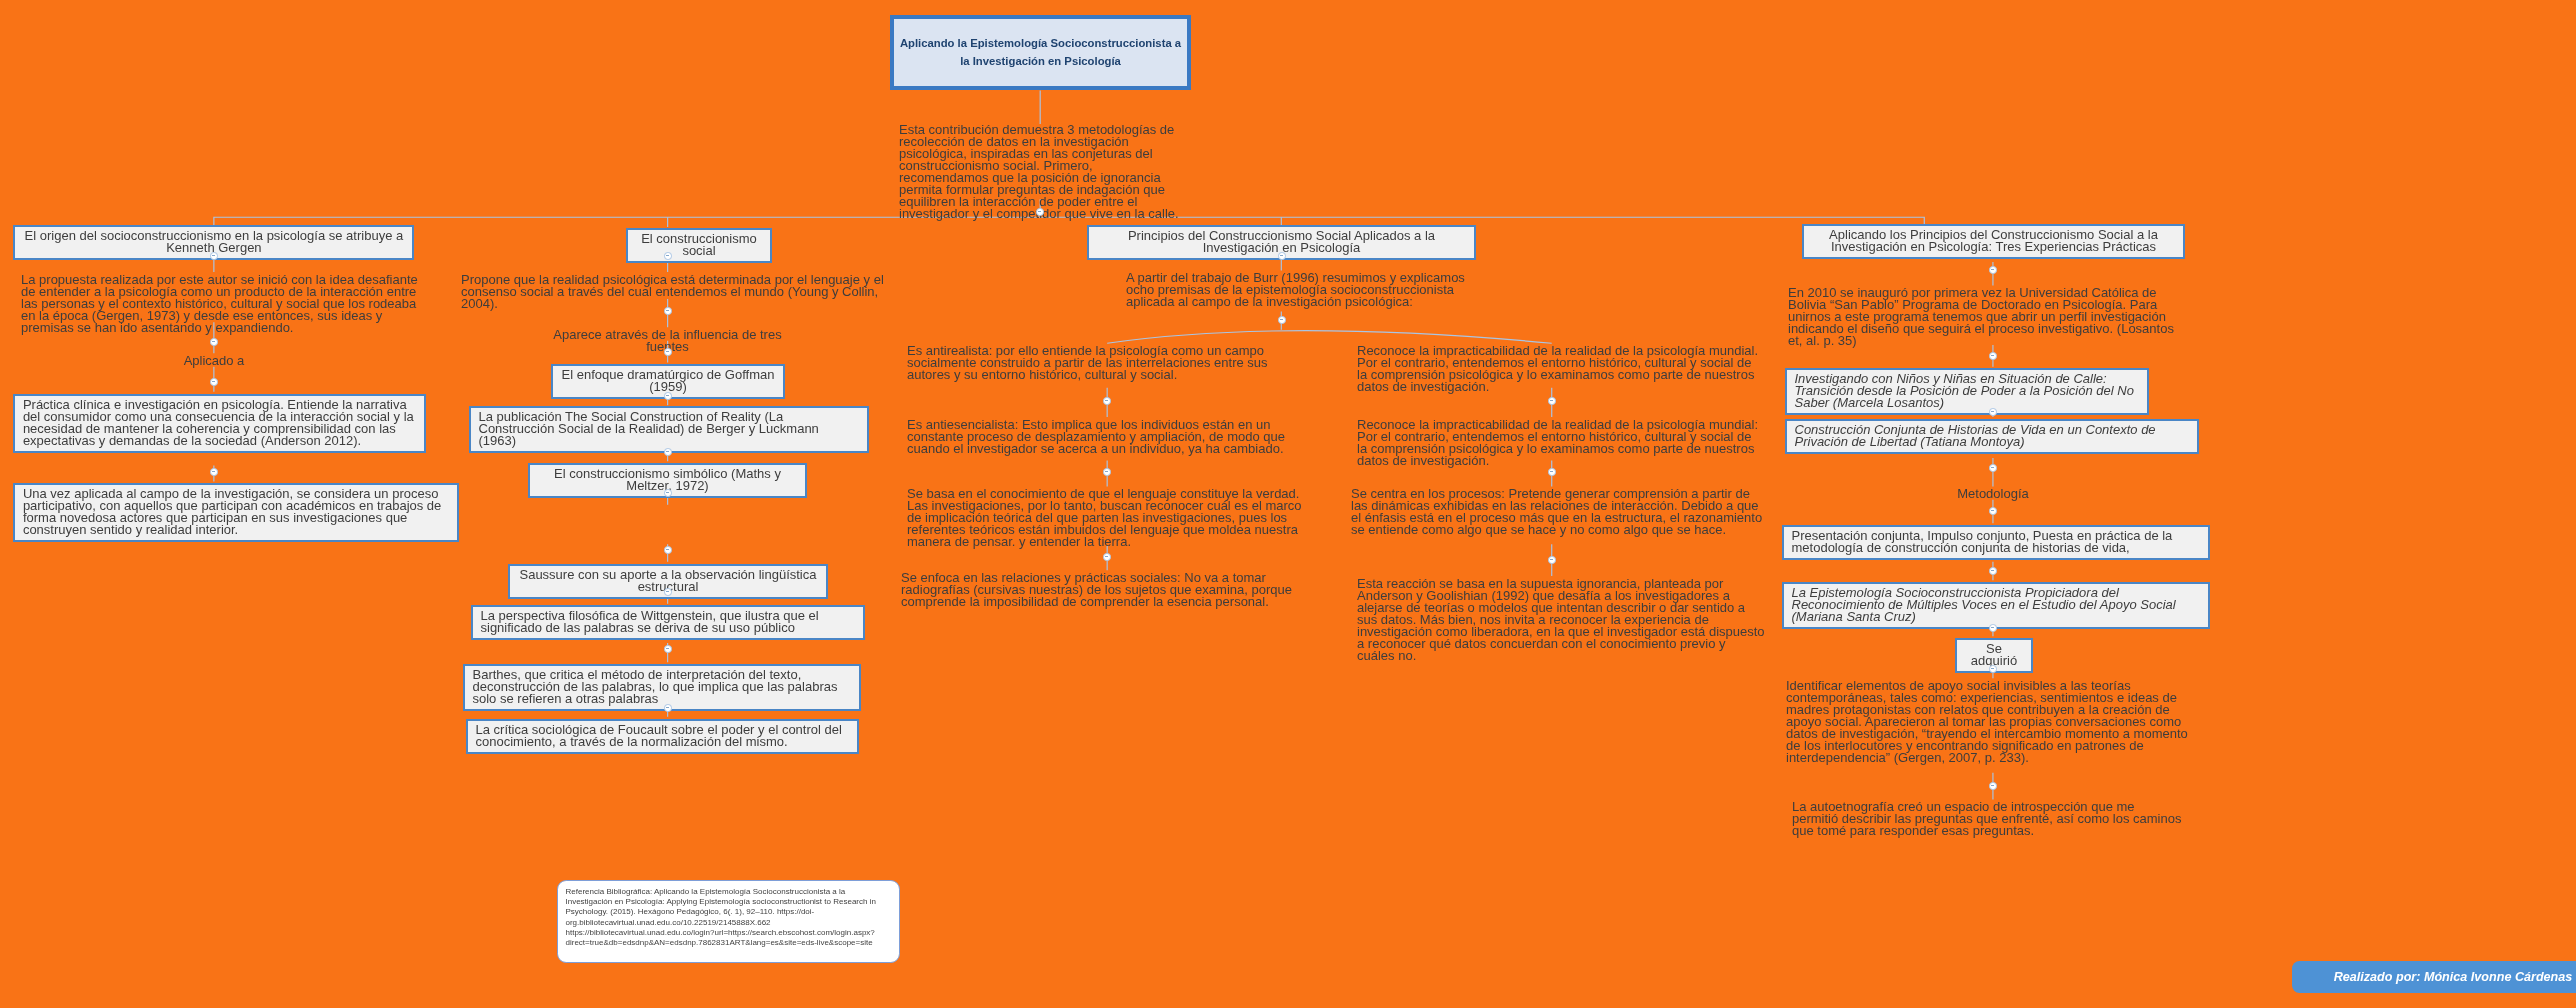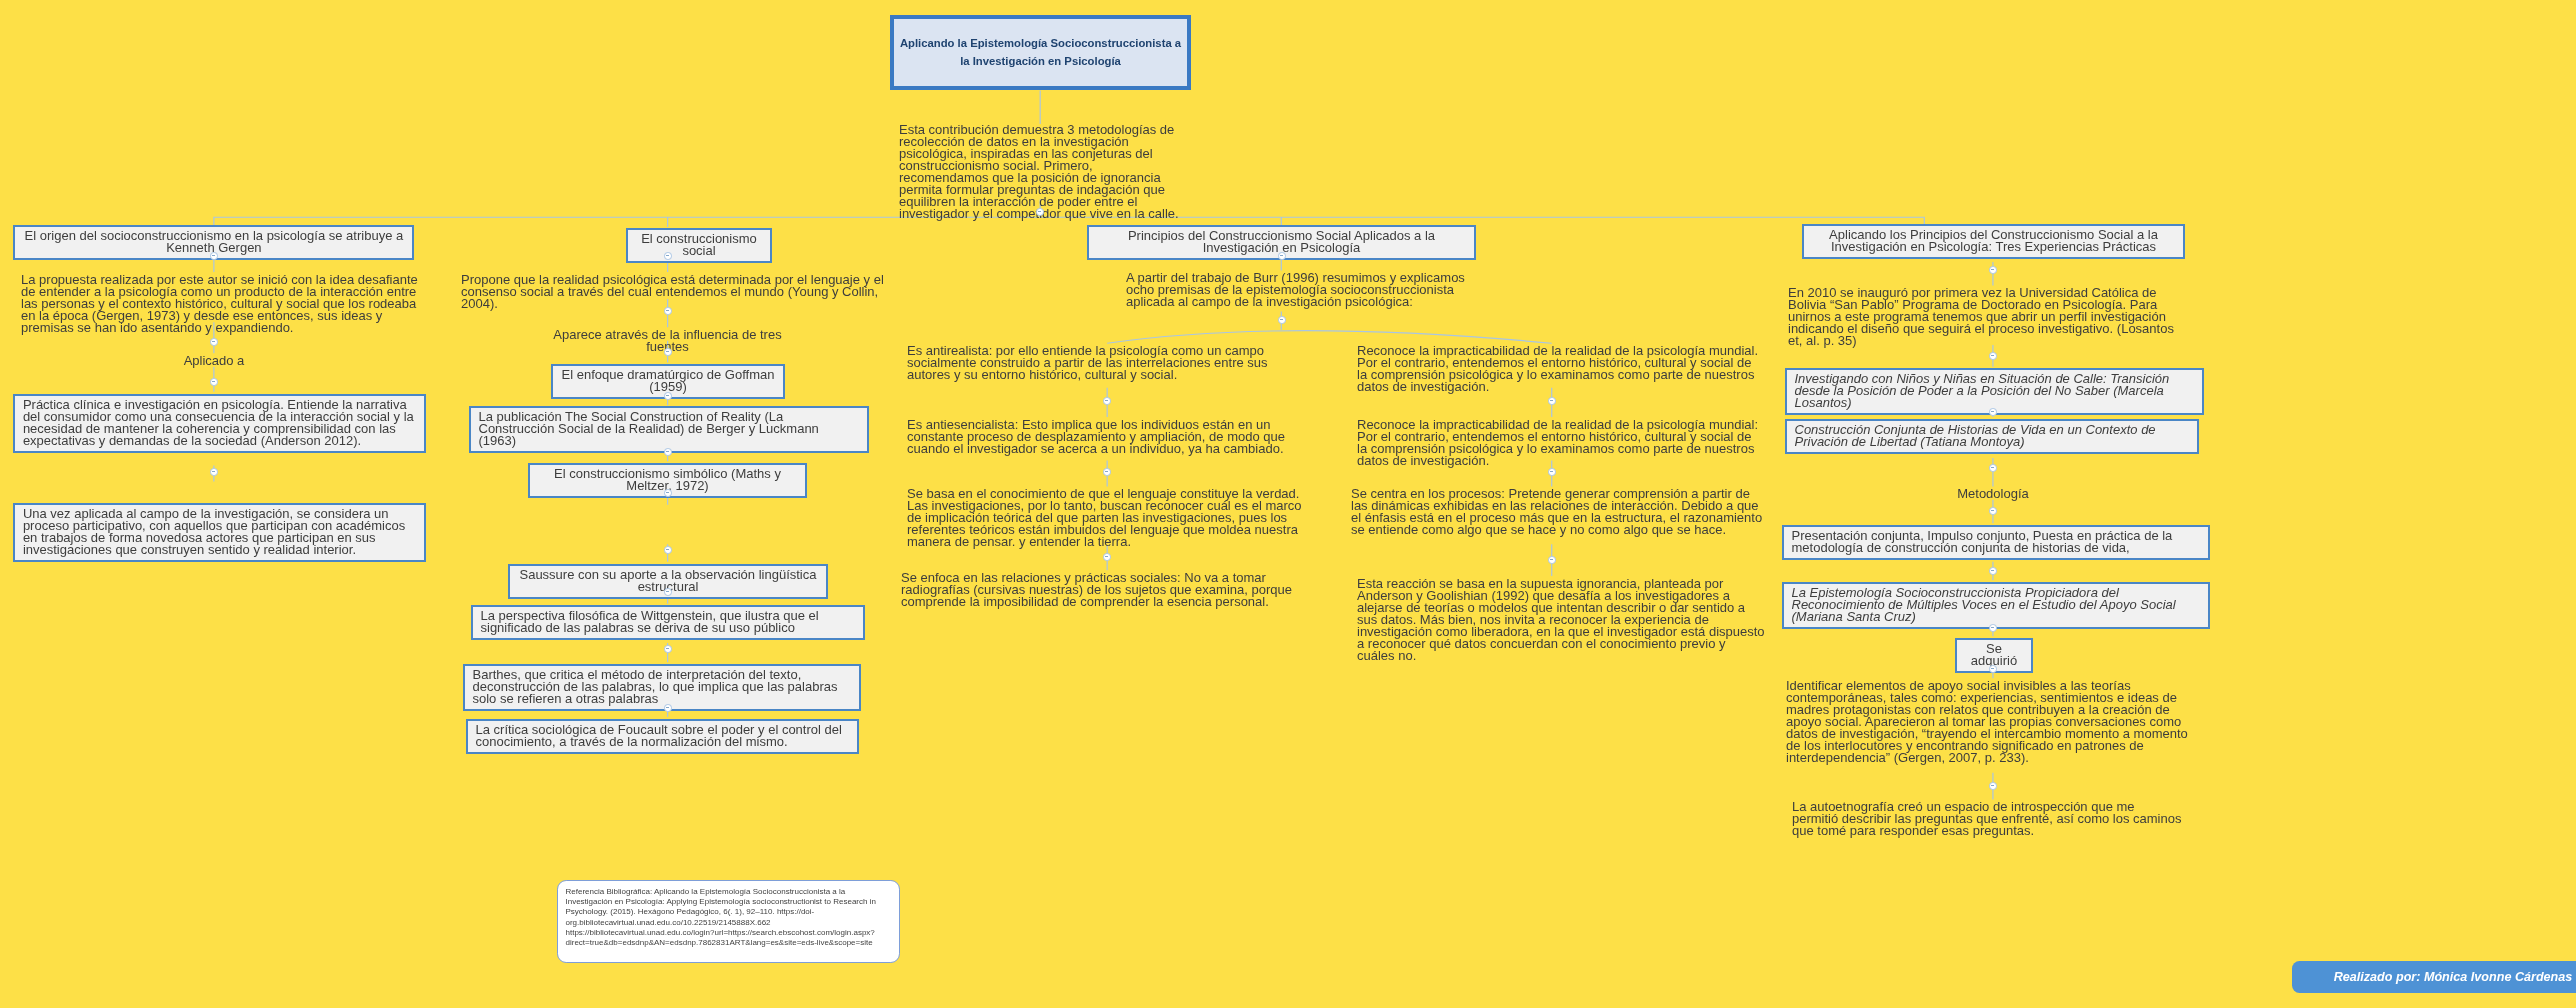--- a/index.html
+++ b/index.html
@@ -1,16 +1,16 @@
 <!DOCTYPE html>
 <html style="font-size:13.4px"><head>
 <meta charset="utf-8">
 <style>
   html,body{margin:0;padding:0;background:#ffffff;}
-  #canvas{position:relative;width:2576px;height:1008px;background:#fde047;overflow:hidden;
+  #canvas{position:relative;width:2576px;height:1008px;background:#f97316;overflow:hidden;
           font-family:"Liberation Sans","DejaVu Sans",sans-serif;}
   #wires{position:absolute;left:0;top:0;}
   .node{position:absolute;font-size:13px;line-height:12px;color:#3d3d3d;white-space:normal;}
   .box{background:#f1f1f1;border:2.5px solid #4a86c6;padding:3.3px 7.5px;box-sizing:border-box;}
   .center{text-align:center;}
   .ital{font-style:italic;}
   .title-box{background:#dbe4f2;border:4.2px solid #3a79c3;color:#1f4370;font-weight:bold;
              font-size:11.3px;line-height:17.6px;display:flex;align-items:center;justify-content:center;
              text-align:center;box-sizing:border-box;padding:5px 3.3px;}
   .link-label{text-align:center;}
@@ -66,21 +66,21 @@
       <path d="M1322,410 Q1530,380 1853,410" fill="none" stroke="#a9c5e4" stroke-width="1.4"></path>
     </svg>
 
   <div class="node title-box" style="left:890px;top:15px;width:301px;min-height:75px;">Aplicando la Epistemología Socioconstruccionista a la Investigación en Psicología</div>
   <div class="node" style="left:899px;top:124px;width:285px;">Esta contribución demuestra 3 metodologías de recolección de datos en la investigación psicológica, inspiradas en las conjeturas del construccionismo social. Primero, recomendamos que la posición de ignorancia permita formular preguntas de indagación que equilibren la interacción de poder entre el investigador y el competidor que vive en la calle.</div>
 
   <div class="node box center" style="left:13.4px;top:225px;width:401px;">El origen del socioconstruccionismo en la psicología se atribuye a Kenneth Gergen</div>
   <div class="node" style="left:21px;top:274px;width:408px;">La propuesta realizada por este autor se inició con la idea desafiante de entender a la psicología como un producto de la interacción entre las personas y el contexto histórico, cultural y social que los rodeaba en la época (Gergen, 1973) y desde ese entonces, sus ideas y premisas se han ido asentando y expandiendo.</div>
   <div class="node link-label" style="left:147px;top:355px;width:134px;">Aplicado a</div>
   <div class="node box" style="left:13.4px;top:394px;width:413px;">Práctica clínica e investigación en psicología. Entiende la narrativa del consumidor como una consecuencia de la interacción social y la necesidad de mantener la coherencia y comprensibilidad con las expectativas y demandas de la sociedad (Anderson 2012).</div>
-  <div class="node box" style="left:13.4px;top:483px;width:413px;margin-top:20px;">Una vez aplicada al campo de la investigación, se considera un proceso participativo, con aquellos que participan con académicos en trabajos de forma novedosa actores que participan en sus investigaciones que construyen sentido y realidad interior.</div>
+  <div class="node box" style="left:13.4px;top:483px;width:446px;">Una vez aplicada al campo de la investigación, se considera un proceso participativo, con aquellos que participan con académicos en trabajos de forma novedosa actores que participan en sus investigaciones que construyen sentido y realidad interior.</div>
 
   <div class="node box center" style="left:626px;top:228px;width:146px;">El construccionismo social</div>
   <div class="node" style="left:461px;top:274px;width:423px;">Propone que la realidad psicológica está determinada por el lenguaje y el consenso social a través del cual entendemos el mundo (Young y Collin, 2004).</div>
   <div class="node link-label" style="left:542px;top:329px;width:251px;">Aparece através de la influencia de tres fuentes</div>
   <div class="node box center" style="left:551px;top:364px;width:234px;">El enfoque dramatúrgico de Goffman (1959)</div>
   <div class="node box" style="left:469px;top:406px;width:400px;">La publicación The Social Construction of Reality (La Construcción Social de la Realidad) de Berger y Luckmann (1963)</div>
   <div class="node box center" style="left:528px;top:463px;width:279px;">El construccionismo simbólico (Maths y Meltzer, 1972)</div>
   <div class="node box center" style="left:508px;top:564px;width:320px;">Saussure con su aporte a la observación lingüística estructural</div>
   <div class="node box" style="left:471px;top:605px;width:394px;">La perspectiva filosófica de Wittgenstein, que ilustra que el significado de las palabras se deriva de su uso público</div>
   <div class="node box" style="left:463px;top:664px;width:398px;">Barthes, que critica el método de interpretación del texto, deconstrucción de las palabras, lo que implica que las palabras solo se refieren a otras palabras</div>
@@ -92,21 +92,21 @@
   <div class="node" style="left:907px;top:419px;width:404px;">Es antiesencialista: Esto implica que los individuos están en un constante proceso de desplazamiento y ampliación, de modo que cuando el investigador se acerca a un individuo, ya ha cambiado.</div>
   <div class="node" style="left:907px;top:488px;width:404px;">Se basa en el conocimiento de que el lenguaje constituye la verdad. Las investigaciones, por lo tanto, buscan reconocer cuál es el marco de implicación teórica del que parten las investigaciones, pues los referentes teóricos están imbuidos del lenguaje que moldea nuestra manera de pensar. y entender la tierra.</div>
   <div class="node" style="left:901px;top:572px;width:412px;">Se enfoca en las relaciones y prácticas sociales: No va a tomar radiografías (cursivas nuestras) de los sujetos que examina, porque comprende la imposibilidad de comprender la esencia personal.</div>
   <div class="node" style="left:1357px;top:345px;width:406px;">Reconoce la impracticabilidad de la realidad de la psicología mundial. Por el contrario, entendemos el entorno histórico, cultural y social de la comprensión psicológica y lo examinamos como parte de nuestros datos de investigación.</div>
   <div class="node" style="left:1351px;top:488px;width:412px;">Se centra en los procesos: Pretende generar comprensión a partir de las dinámicas exhibidas en las relaciones de interacción. Debido a que el énfasis está en el proceso más que en la estructura, el razonamiento se entiende como algo que se hace y no como algo que se hace.</div>
   <div class="node" style="left:1357px;top:419px;width:406px;">Reconoce la impracticabilidad de la realidad de la psicología mundial: Por el contrario, entendemos el entorno histórico, cultural y social de la comprensión psicológica y lo examinamos como parte de nuestros datos de investigación.</div>
   <div class="node" style="left:1357px;top:578px;width:409px;">Esta reacción se basa en la supuesta ignorancia, planteada por Anderson y Goolishian (1992) que desafía a los investigadores a alejarse de teorías o modelos que intentan describir o dar sentido a sus datos. Más bien, nos invita a reconocer la experiencia de investigación como liberadora, en la que el investigador está dispuesto a reconocer qué datos concuerdan con el conocimiento previo y cuáles no.</div>
 
   <div class="node box center" style="left:1802px;top:224px;width:383px;">Aplicando los Principios del Construccionismo Social a la Investigación en Psicología: Tres Experiencias Prácticas</div>
   <div class="node" style="left:1788px;top:287px;width:399px;">En 2010 se inauguró por primera vez la Universidad Católica de Bolivia “San Pablo” Programa de Doctorado en Psicología. Para unirnos a este programa tenemos que abrir un perfil investigación indicando el diseño que seguirá el proceso investigativo. (Losantos et, al. p. 35)</div>
-  <div class="node box ital" style="left:1785px;top:368px;width:419px;">Investigando con Niños y Niñas en Situación de Calle: Transición desde la Posición de Poder a la Posición del No Saber (Marcela Losantos)</div>
+  <div class="node box ital" style="left:1785px;top:368px;width:364px;">Investigando con Niños y Niñas en Situación de Calle: Transición desde la Posición de Poder a la Posición del No Saber (Marcela Losantos)</div>
   <div class="node box ital" style="left:1785px;top:419px;width:414px;">Construcción Conjunta de Historias de Vida en un Contexto de Privación de Libertad (Tatiana Montoya)</div>
   <div class="node link-label" style="left:1926px;top:488px;width:134px;">Metodología</div>
   <div class="node box" style="left:1782px;top:525px;width:428px;">Presentación conjunta, Impulso conjunto, Puesta en práctica de la metodología de construcción conjunta de historias de vida,</div>
   <div class="node box ital" style="left:1782px;top:582px;width:428px;">La Epistemología Socioconstruccionista Propiciadora del Reconocimiento de Múltiples Voces en el Estudio del Apoyo Social (Mariana Santa Cruz)</div>
   <div class="node box center" style="left:1955px;top:638px;width:78px;">Se adquirió</div>
   <div class="node" style="left:1786px;top:680px;width:409px;">Identificar elementos de apoyo social invisibles a las teorías contemporáneas, tales como: experiencias, sentimientos e ideas de madres protagonistas con relatos que contribuyen a la creación de apoyo social. Aparecieron al tomar las propias conversaciones como datos de investigación, “trayendo el intercambio momento a momento de los interlocutores y encontrando significado en patrones de interdependencia” (Gergen, 2007, p. 233).</div>
   <div class="node" style="left:1792px;top:801px;width:391px;">La autoetnografía creó un espacio de introspección que me permitió describir las preguntas que enfrenté, así como los caminos que tomé para responder esas preguntas.</div>
 
   <div class="node ref-box" style="left:557px;top:880px;width:343px;min-height:83px;">Referencia Bibliográfica: Aplicando la Epistemología Socioconstruccionista a la Investigación en Psicología: Applying Epistemología socioconstructionist to Research in Psychology. (2015). Hexágono Pedagógico, 6(. 1), 92–110. https://doi-org.bibliotecavirtual.unad.edu.co/10.22519/2145888X.662 https://bibliotecavirtual.unad.edu.co/login?url=https://search.ebscohost.com/login.aspx?direct=true&amp;db=edsdnp&amp;AN=edsdnp.7862831ART&amp;lang=es&amp;site=eds-live&amp;scope=site</div>
   <div class="node badge" style="left:2292px;top:961px;width:322px;height:32px;">Realizado por: Mónica Ivonne Cárdenas</div>

